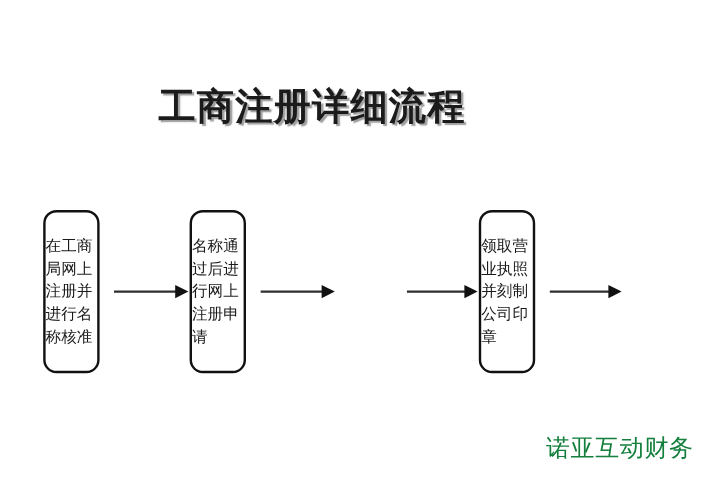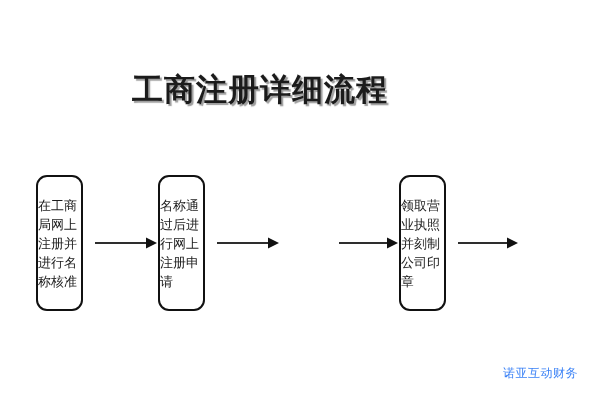--- a/index.html
+++ b/index.html
@@ -85,23 +85,23 @@
   .conn-1 { left: 217px; width: 63px; }
   .conn-2 { left: 339px; width: 60px; }
   .conn-3 { left: 458px; width: 61px; }
   .connector svg { display: block; }
 
   
   #watermark {
     position: absolute;
     right: 22px;
     top: 363px;
-    font-size: 12px;
+    font-size: 20px;
     line-height: 20px;
-    color: #3b82f6;
+    color: #15803d;
     letter-spacing: 0.5px;
     white-space: nowrap;
     margin-left: 38px;
   }
 </style>
 </head>
 <body>
 
 <div id="canvas">
 

